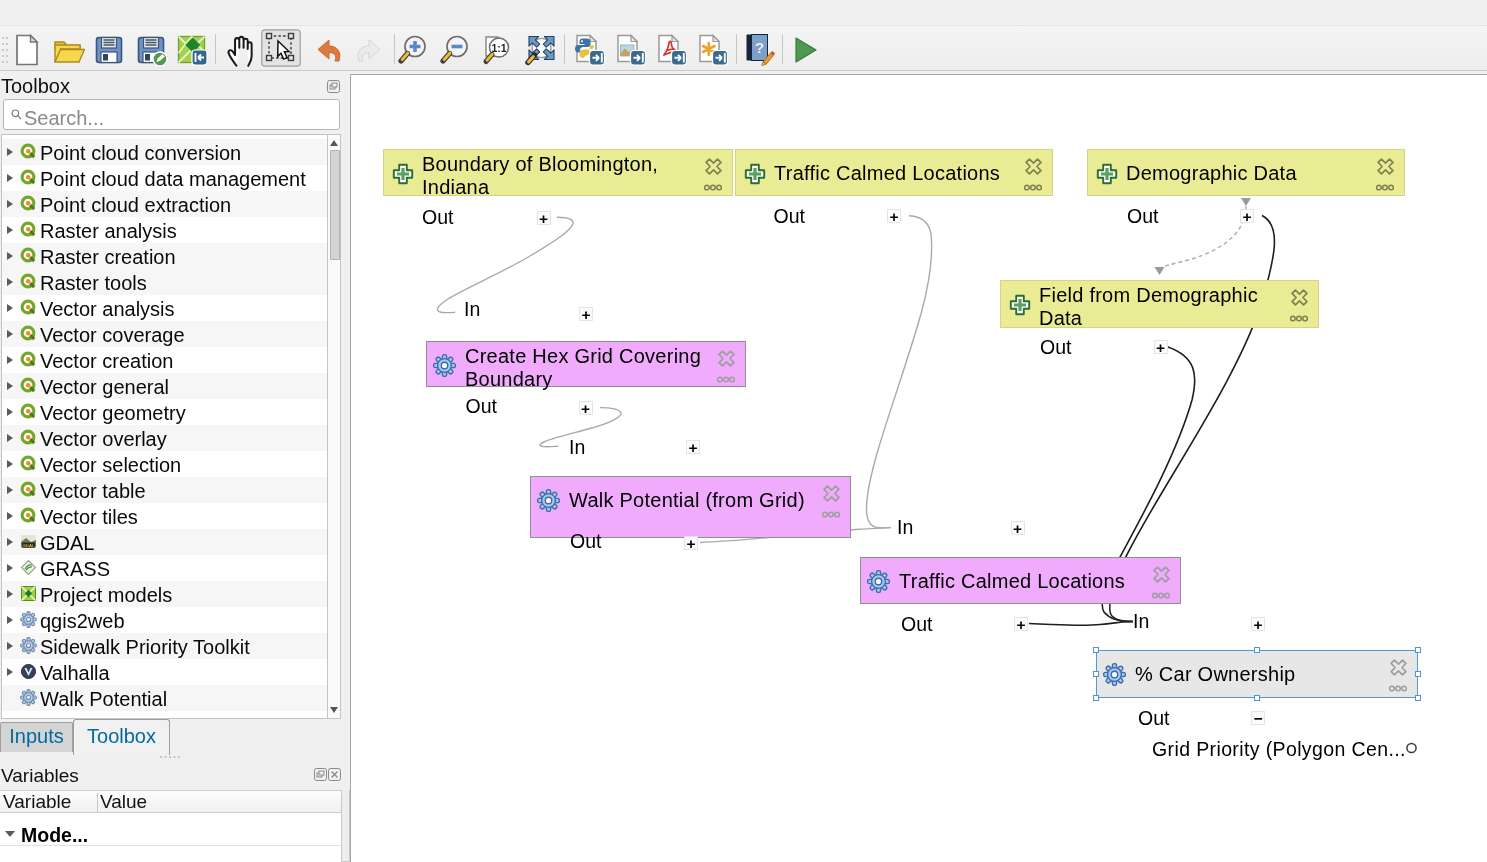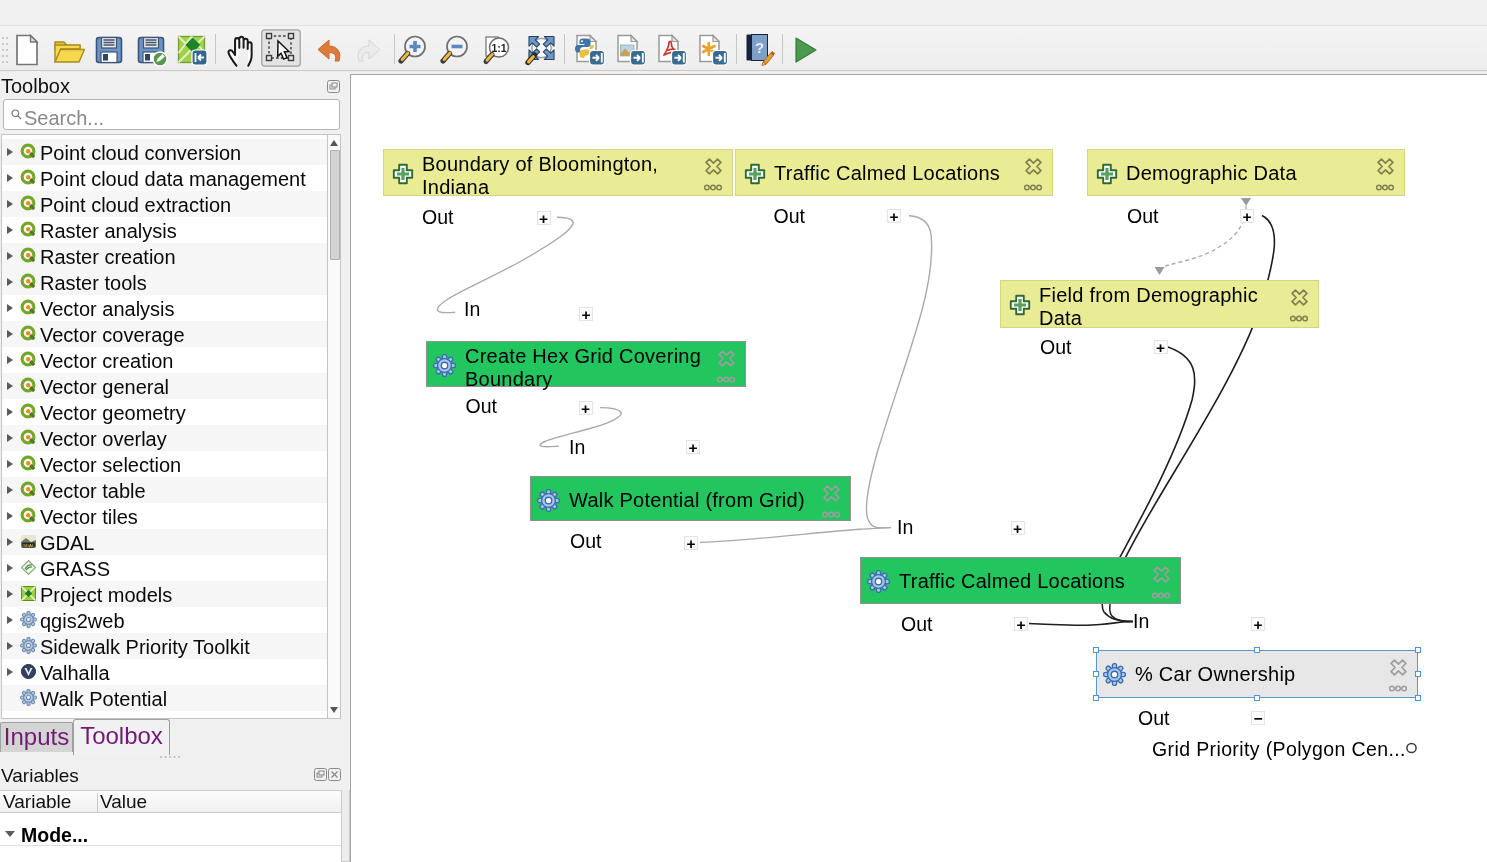--- a/index.html
+++ b/index.html
@@ -31,21 +31,21 @@
 .row.g { background:#f6f6f6; }
 .rtri { position:absolute; left:5px; top:9px; width:0; height:0;
   border-left:6px solid #5a5a5a; border-top:4.5px solid transparent; border-bottom:4.5px solid transparent; }
 .ricon { position:absolute; left:18px; top:4px; }
 .rtxt { position:absolute; left:38px; top:2.5px; font-size:20px; color:#0a0a0a; white-space:nowrap; }
 #vscroll { position:absolute; left:327px; top:134px; width:14px; height:585px; background:#fafafa; border:1px solid #c4c4c4; }
 #vthumb { position:absolute; left:1.5px; top:15px; width:10px; height:110px; background:#d4d4d4; border:1px solid #b0b0b0; border-radius:1px; }
 .sarrow { position:absolute; left:2px; width:0; height:0; }
 
 
-.tab { position:absolute; font-size:24px; color:#701a75; text-align:center; }
+.tab { position:absolute; font-size:20px; color:#0369a1; text-align:center; }
 #tab1 { left:0; top:722px; width:73px; height:30px; background:#d4d4d4; border:1px solid #9f9f9f;
   border-bottom:none; border-radius:2px 2px 0 0; line-height:27px; }
 #tab2 { left:73px; top:719px; width:97px; height:36px; background:#f1f1f1; border:1px solid #9f9f9f;
   border-bottom:none; border-radius:3px 3px 0 0; line-height:32px; }
 
 
 #vartitle { position:absolute; left:1px; top:764.5px; font-size:19px; color:#111; }
 #vartable { position:absolute; left:0px; top:790px; width:341px; height:72px; background:#fff; }
 #varhead { position:absolute; left:0; top:0; width:341px; height:23px;
   background:linear-gradient(#fdfdfd,#f0f0f0); border-top:1px solid #cdcdcd; border-bottom:1px solid #cdcdcd; }
@@ -57,21 +57,21 @@
   border-top:6px solid #5a5a5a; border-left:5px solid transparent; border-right:5px solid transparent; }
 #moderow b { position:absolute; left:21px; top:3.5px; font-size:19.5px; color:#000; }
 
 
 #canvas { position:absolute; left:350px; top:74px; width:1137px; height:788px; background:#fff;
   border-left:1px solid #a6a6a6; border-top:1px solid #a6a6a6; }
 #overlay { position:absolute; left:0; top:0; width:1487px; height:862px; pointer-events:none; }
 
 .node { position:absolute; height:47px; }
 .nyellow { background:#eaec95; border:1px solid #d3d67e; }
-.nwhite { background:#22c55e; border:1px solid #909090; }
+.nwhite { background:#f0abfc; border:1px solid #909090; }
 .nsel { background:#e7e7e7; border:1px solid #5898d0; }
 .ntitle { position:absolute; left:38px; font-size:20px; letter-spacing:0.25px; color:#000; line-height:22.5px; white-space:nowrap; }
 .n2line { top:3px; }
 .n1line { top:12px; }
 .nicon { position:absolute; left:8px; top:13px; }
 .nicon2 { position:absolute; left:6px; top:12px; }
 .iolabel { position:absolute; font-size:19.5px; color:#000; white-space:nowrap; }
 .sock { position:absolute; width:14px; height:14px; background:#fcfcfc; border:1px solid #e4e4e4;
   font-size:15.5px; font-weight:bold; color:#000; text-align:center; line-height:13px; }
 .handle { position:absolute; width:6px; height:6px; background:#fff; border:1px solid #4d94d6; }
@@ -650,21 +650,21 @@
         </g>
       </svg>
       <svg width="18" height="7" viewBox="0 0 18 7" style="position:absolute;right:10px;top:34px;">
         <g fill="none" stroke="#9e9e9e" stroke-width="1.5">
           <circle cx="2.9" cy="3.5" r="2.3"></circle>
           <circle cx="9" cy="3.5" r="2.3"></circle>
           <circle cx="15.1" cy="3.5" r="2.3"></circle>
         </g>
       </svg>
     </div>
-<div class="node nwhite" style="left:530px;top:476px;width:321px;height:45px;">
+<div class="node nwhite" style="left:530px;top:476px;width:321px;height:62px;">
       <span class="nicon2"><svg width="23" height="23" viewBox="0 0 22 22">
 <g fill="#a9c6e8" stroke="#3a6cb0" stroke-width="1.3">
 <g>
 <rect x="9" y="0.6" width="4" height="5.4" rx="1.8"></rect>
 <rect x="9" y="16" width="4" height="5.4" rx="1.8"></rect>
 <rect x="0.6" y="9" width="5.4" height="4" rx="1.8"></rect>
 <rect x="16" y="9" width="5.4" height="4" rx="1.8"></rect>
 <rect x="9" y="0.6" width="4" height="5.4" rx="1.8" transform="rotate(45 11 11)"></rect>
 <rect x="9" y="16" width="4" height="5.4" rx="1.8" transform="rotate(45 11 11)"></rect>
 <rect x="0.6" y="9" width="5.4" height="4" rx="1.8" transform="rotate(45 11 11)"></rect>

